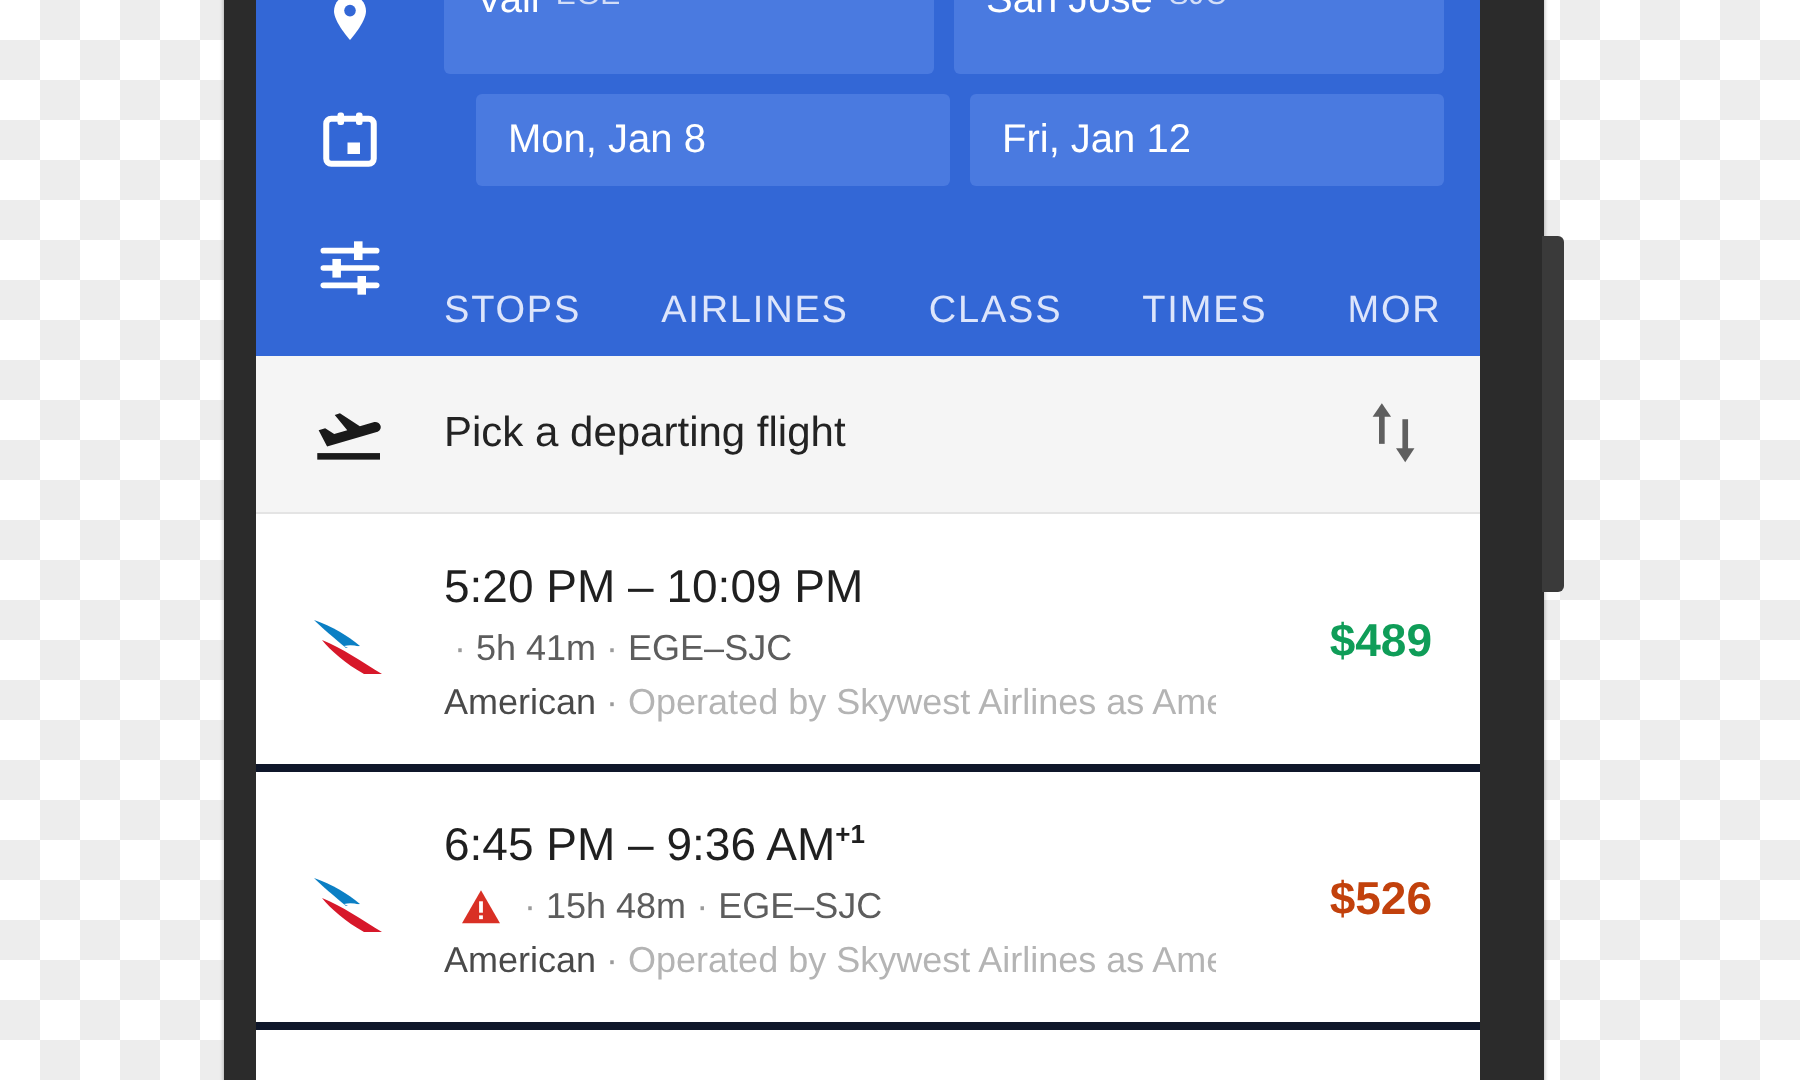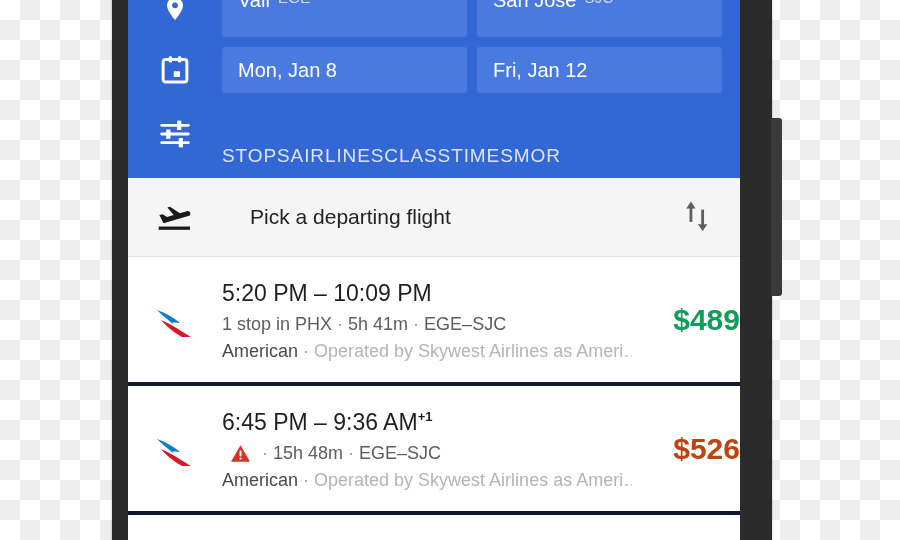--- a/index.html
+++ b/index.html
@@ -59,21 +59,21 @@
     height: 190px;
     box-sizing: border-box;
     padding: 0 0 0 0;
   }
   .hdr-row {
     display: flex;
     align-items: center;
     height: 62px;
   }
   .hdr-row.row-places { height: 50px; margin-top: -12px; }
-  .hdr-row.row-dates  { height: 64px; }
+  .hdr-row.row-dates  { height: 64px; gap: 16px; }
   .hdr-row.row-filters{ height: 64px; }
 
   .hdr-icon {
     width: 94px;
     min-width: 94px;
     display: flex;
     align-items: center;
     justify-content: center;
     color: #ffffff;
   }
@@ -103,37 +103,37 @@
     color: #d2ddf7;
     margin-left: 8px;
     letter-spacing: 0.3px;
   }
 
   
   .filters {
     display: flex;
     align-items: flex-start;
     flex: 1;
+    gap: 40px;
     color: #dbe4fa;
     font-size: 19px;
     letter-spacing: 0.9px;
     white-space: nowrap;
     overflow: hidden;
     margin-top: 43px;
   }
   .filter-chip { color: #dde5fb; }
 
   
   .sub-header {
     display: flex;
     align-items: center;
     height: 78px;
     background: #f5f5f5;
     border-bottom: 1px solid #e4e4e4;
-    gap: 28px;
   }
   .sub-header .hdr-icon { color: #1a1a1a; }
   .sub-title {
     flex: 1;
     font-size: 21px;
     color: #232323;
   }
   .sort-btn {
     width: 84px;
     display: flex;
@@ -185,21 +185,22 @@
     white-space: nowrap;
     overflow: hidden;
   }
   .carrier-name { color: #4a4a4a; }
   .carrier-op { color: #b4b4b4; }
   .sep { color: #9a9a9a; padding: 0 5px; }
   .price {
     width: 100px;
     min-width: 100px;
     text-align: right;
-    font-size: 30px;
+    padding-right: 24px;
+    font-size: 23px;
     font-weight: bold;
     white-space: nowrap;
   }
   .price.green { color: #0f9d58; }
   .price.dark  { color: #c2410c; }
   .warn-icon { margin: 0 6px 0 8px; display: inline-flex; vertical-align: middle; }
   .row-spacer { height: 10px; background: #ffffff; }
 </style>
 </head>
 <body>
@@ -298,21 +299,20 @@
         <path d="M4 6 C13 9 21 14 27 19 L20 20 C14 15 8 10 4 6 Z" fill="#0b7fc4"></path>
         <path d="M8 16 C18 20 28 27 38 33 L29 33 C20 28 12 21 8 16 Z" fill="#d7182a"></path>
         <path d="M19 19 C23 18 27 19 30 21 C26 21 22 21 19 19 Z" fill="#ffffff"></path>
       </svg>
     </div>
     <div class="flight-main">
       <div class="flight-times">
         <span>5:20 PM – 10:09 PM</span><sup></sup>
       </div>
       <div class="flight-detail">
-        <span>1 stop in PHX</span>
         <span class="sep">·</span>
         <span>5h 41m</span>
         <span class="sep">·</span>
         <span>EGE–SJC</span>
       </div>
       <div class="flight-carrier">
         <span class="carrier-name">American</span><span class="sep">·</span><span class="carrier-op">Operated by Skywest Airlines as Ameri…</span>
       </div>
     </div>
     <div class="price green">$489</div>

